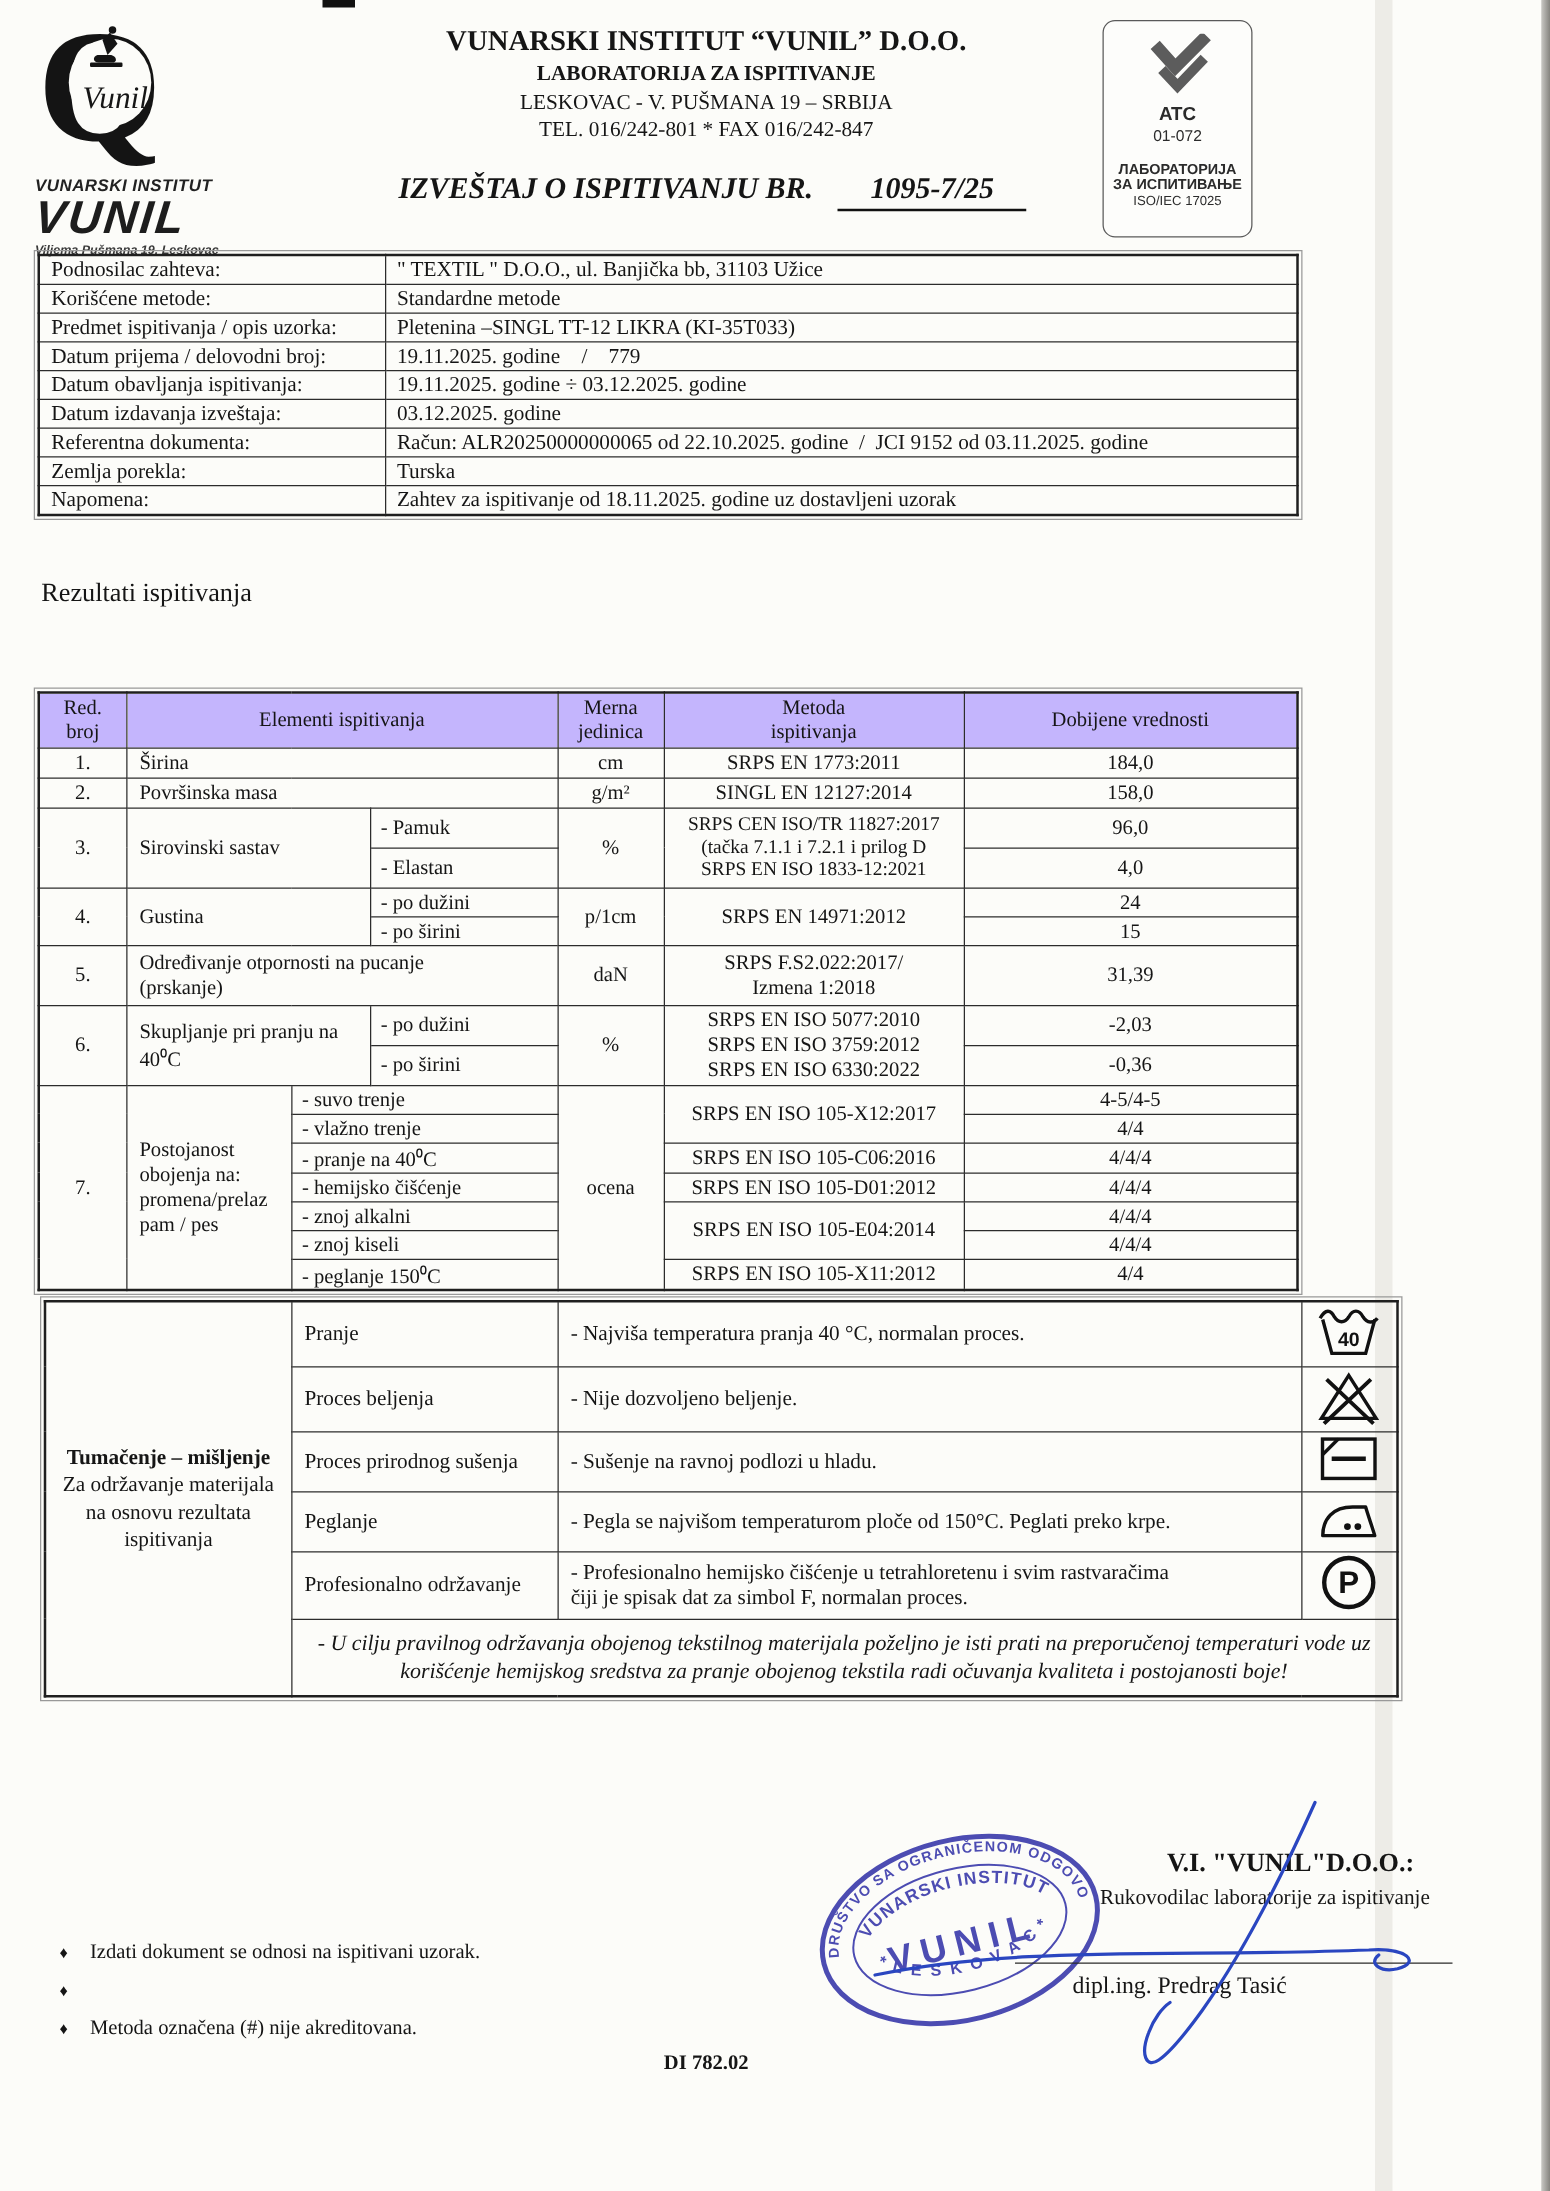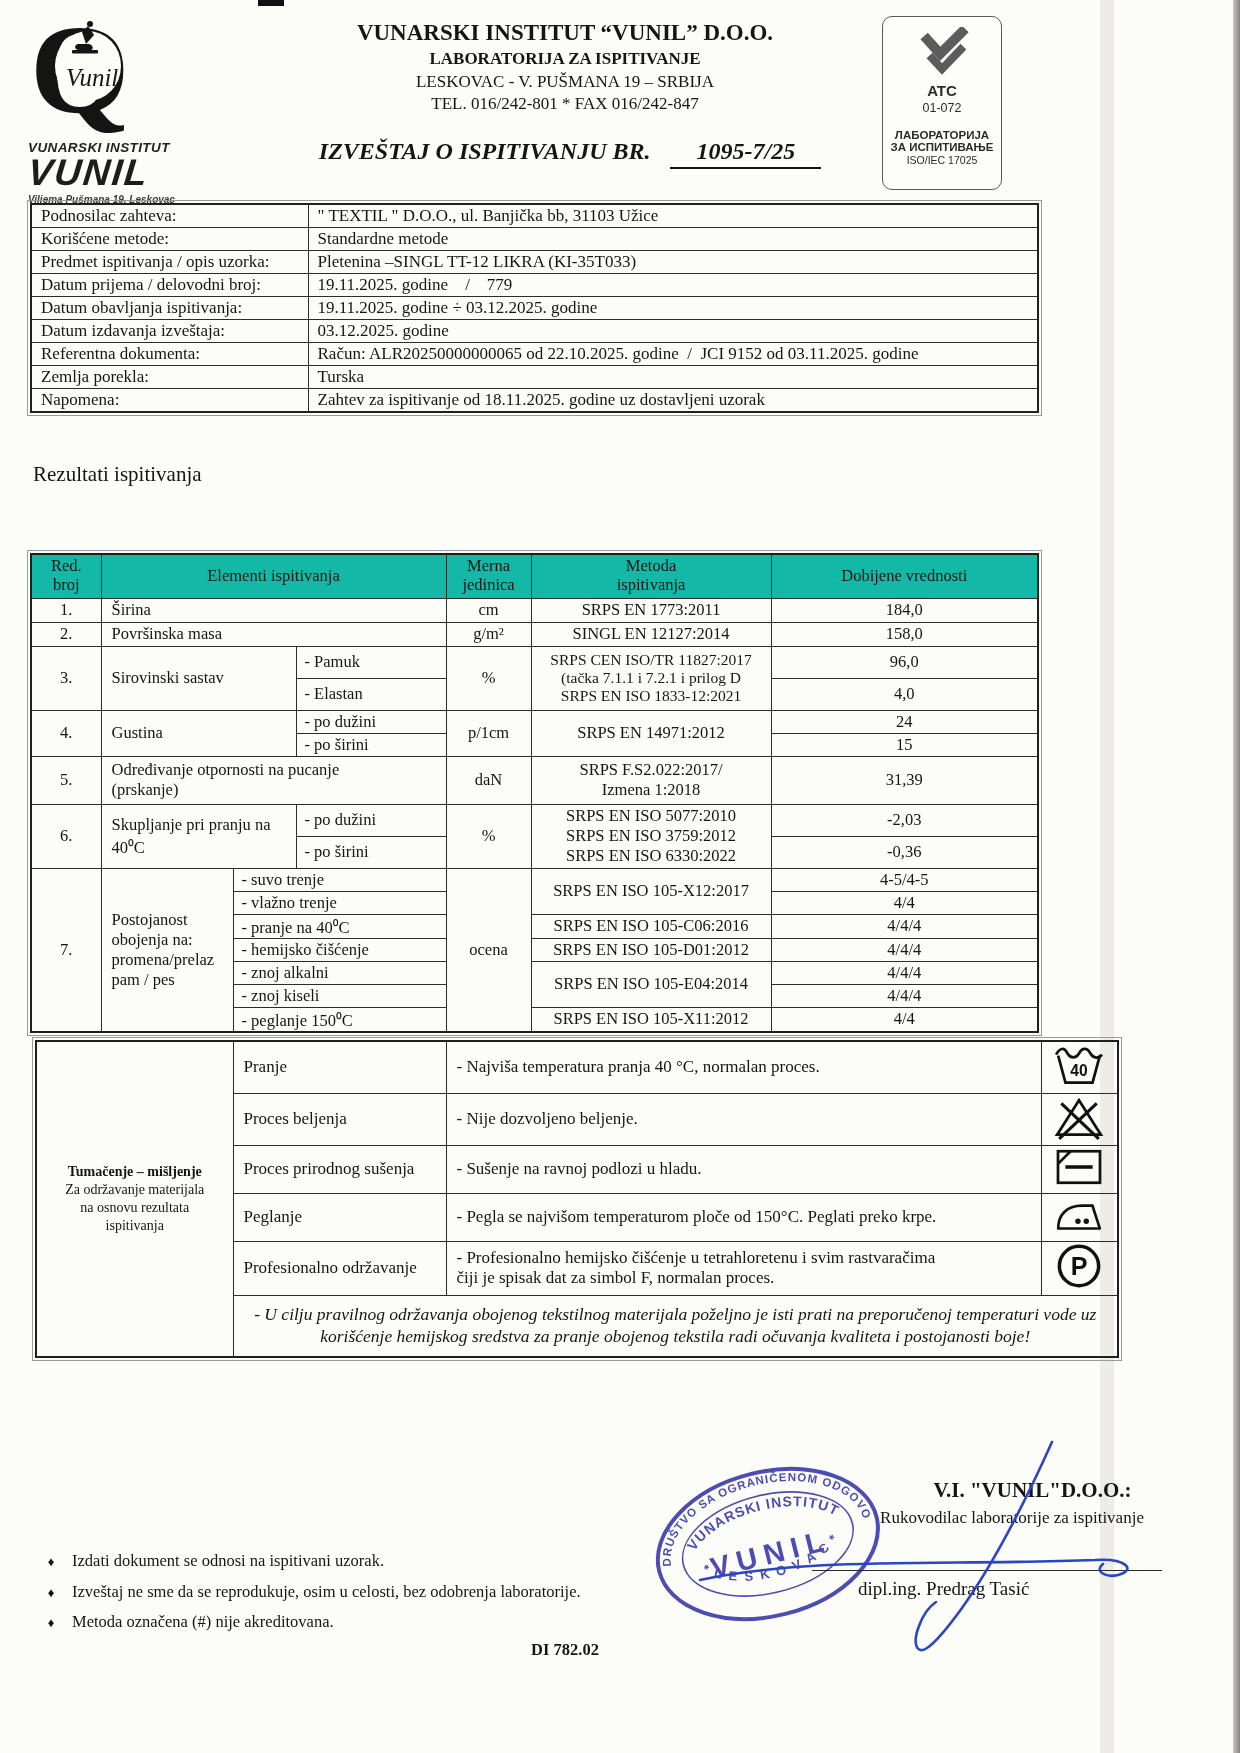--- a/index.html
+++ b/index.html
@@ -39,28 +39,28 @@
   .atc-l3{font-size:10.5px;color:#2b2b2b;margin-top:1px;}
 
   
   table{border-collapse:collapse;table-layout:fixed;}
   .info{position:absolute;left:30px;top:203px;width:1007px;border:2.5px solid #1f1f1f;outline:1px solid #999;outline-offset:2px;}
   .info td{border:1.6px solid #2c2c2c;font-size:17px;padding:0 9px;height:22px;overflow:hidden;}
   .rez-heading{position:absolute;left:33px;top:462px;font-size:21px;}
 
   .results{position:absolute;left:30px;top:553px;width:1007px;border:2.5px solid #1f1f1f;outline:1px solid #999;outline-offset:2px;}
   .results th,.results td{border:1.6px solid #2c2c2c;font-size:16.5px;padding:0 4px;overflow:hidden;vertical-align:middle;}
-  .results th{background:#14b8a6;font-weight:normal;text-align:center;line-height:1.15;}
+  .results th{background:#c4b5fd;font-weight:normal;text-align:center;line-height:1.15;}
   .tc{text-align:center;}
   .tl{text-align:left;padding-left:10px !important;}
   .sub{text-align:left;padding-left:8px !important;}
 
   .care{position:absolute;left:35px;top:1040px;width:1082px;border:2.5px solid #1f1f1f;outline:1px solid #999;outline-offset:2px;}
   .care td{border:1.6px solid #2c2c2c;font-size:17px;padding:0 10px;vertical-align:middle;overflow:hidden;}
-  .care .side{text-align:center;font-size:14px;line-height:1.3;margin-left:35px;}
+  .care .side{text-align:center;font-size:17px;line-height:1.3;margin-left:35px;}
   .care .side b{display:block;}
   .care .icon-cell{text-align:center;padding:0 4px;}
   .care .note{font-style:italic;font-size:17.5px;line-height:1.25;padding:4px 12px;text-align:center;}
 
   
   .sig-company{position:absolute;left:895px;top:1478px;width:275px;text-align:center;font-weight:bold;font-size:21px;z-index:3;}
   .sig-role{position:absolute;left:852px;top:1508px;width:320px;text-align:center;font-size:17px;z-index:3;}
   .sig-line{position:absolute;left:812px;top:1570px;width:350px;border-top:1.6px solid #2a2a2a;z-index:2;}
   .sig-name{position:absolute;left:858px;top:1578px;width:305px;text-align:left;font-size:19px;z-index:3;}
   .stamp{position:absolute;left:648px;top:1452px;z-index:1;opacity:.9;transform:rotate(-14deg);}
@@ -401,21 +401,20 @@
     <path d="M 60 152 C 175 128 305 138 455 132 C 486 130 497 142 478 147 C 465 150 454 143 463 136" stroke="#2a46c0" stroke-width="2.6" fill="none" stroke-linecap="round"></path>
   </svg>
 
   <div class="bullets">
     <div class="brow">
       <span class="bdia">♦</span>
       <span>Izdati dokument se odnosi na ispitivani uzorak.</span>
     </div>
     <div class="brow">
       <span class="bdia">♦</span>
-      <span>Izveštaj ne sme da se reprodukuje, osim u celosti, bez odobrenja laboratorije.</span>
     </div>
     <div class="brow">
       <span class="bdia">♦</span>
       <span>Metoda označena (#) nije akreditovana.</span>
     </div>
   </div>
   <div class="doc-code">DI 782.02</div>
   <div class="page-num">Strana 1/1</div>
 
 </div>

